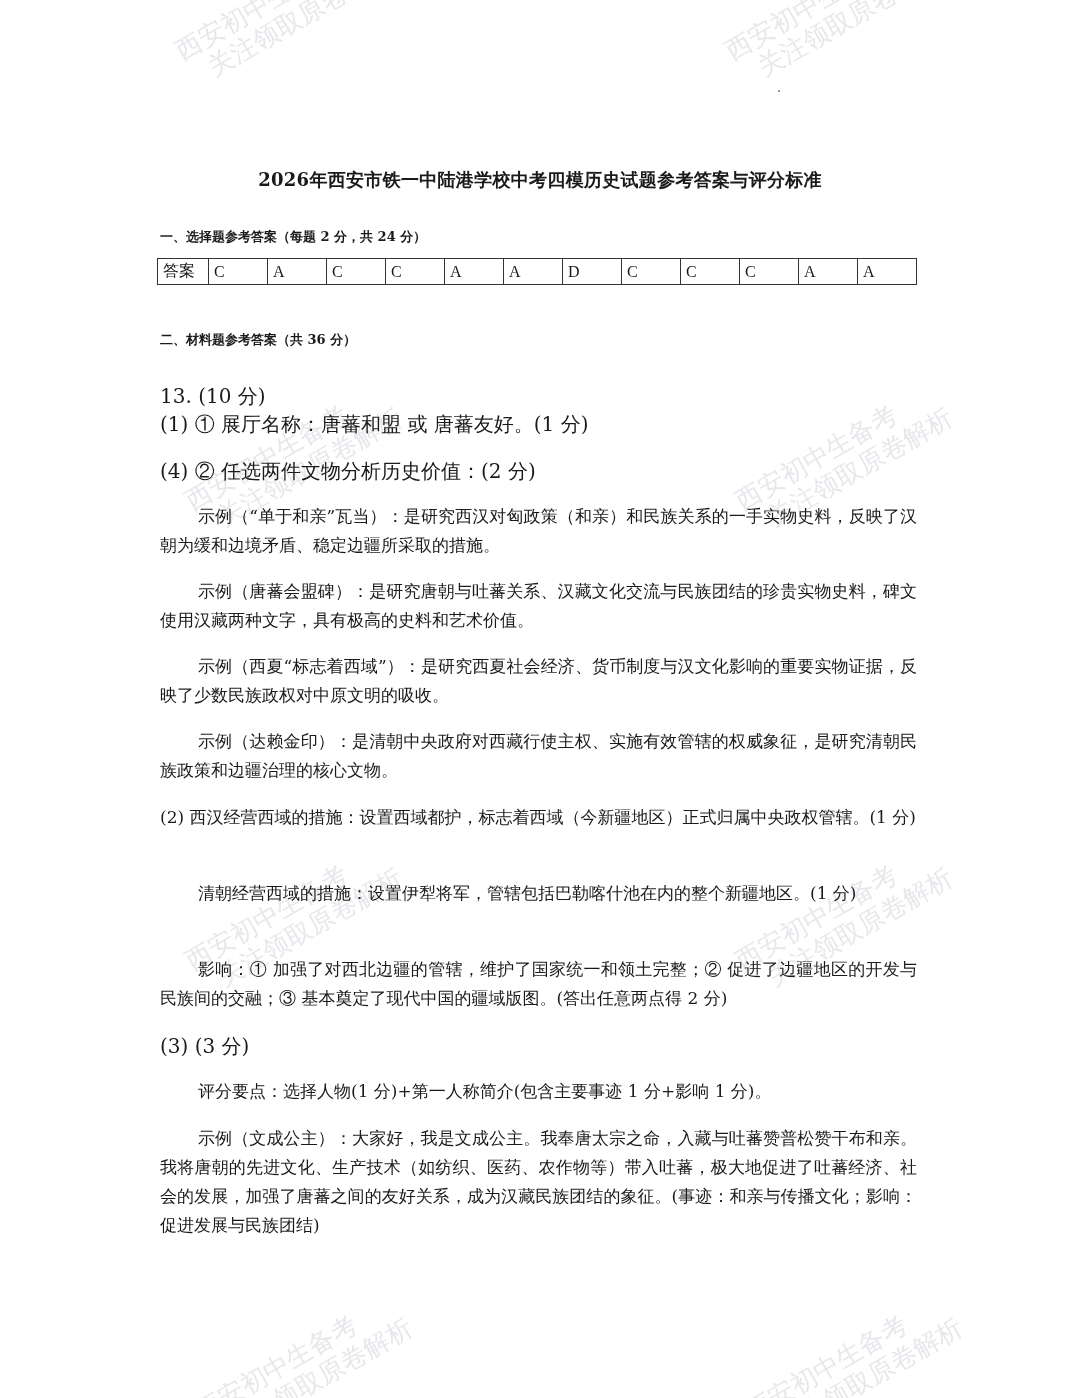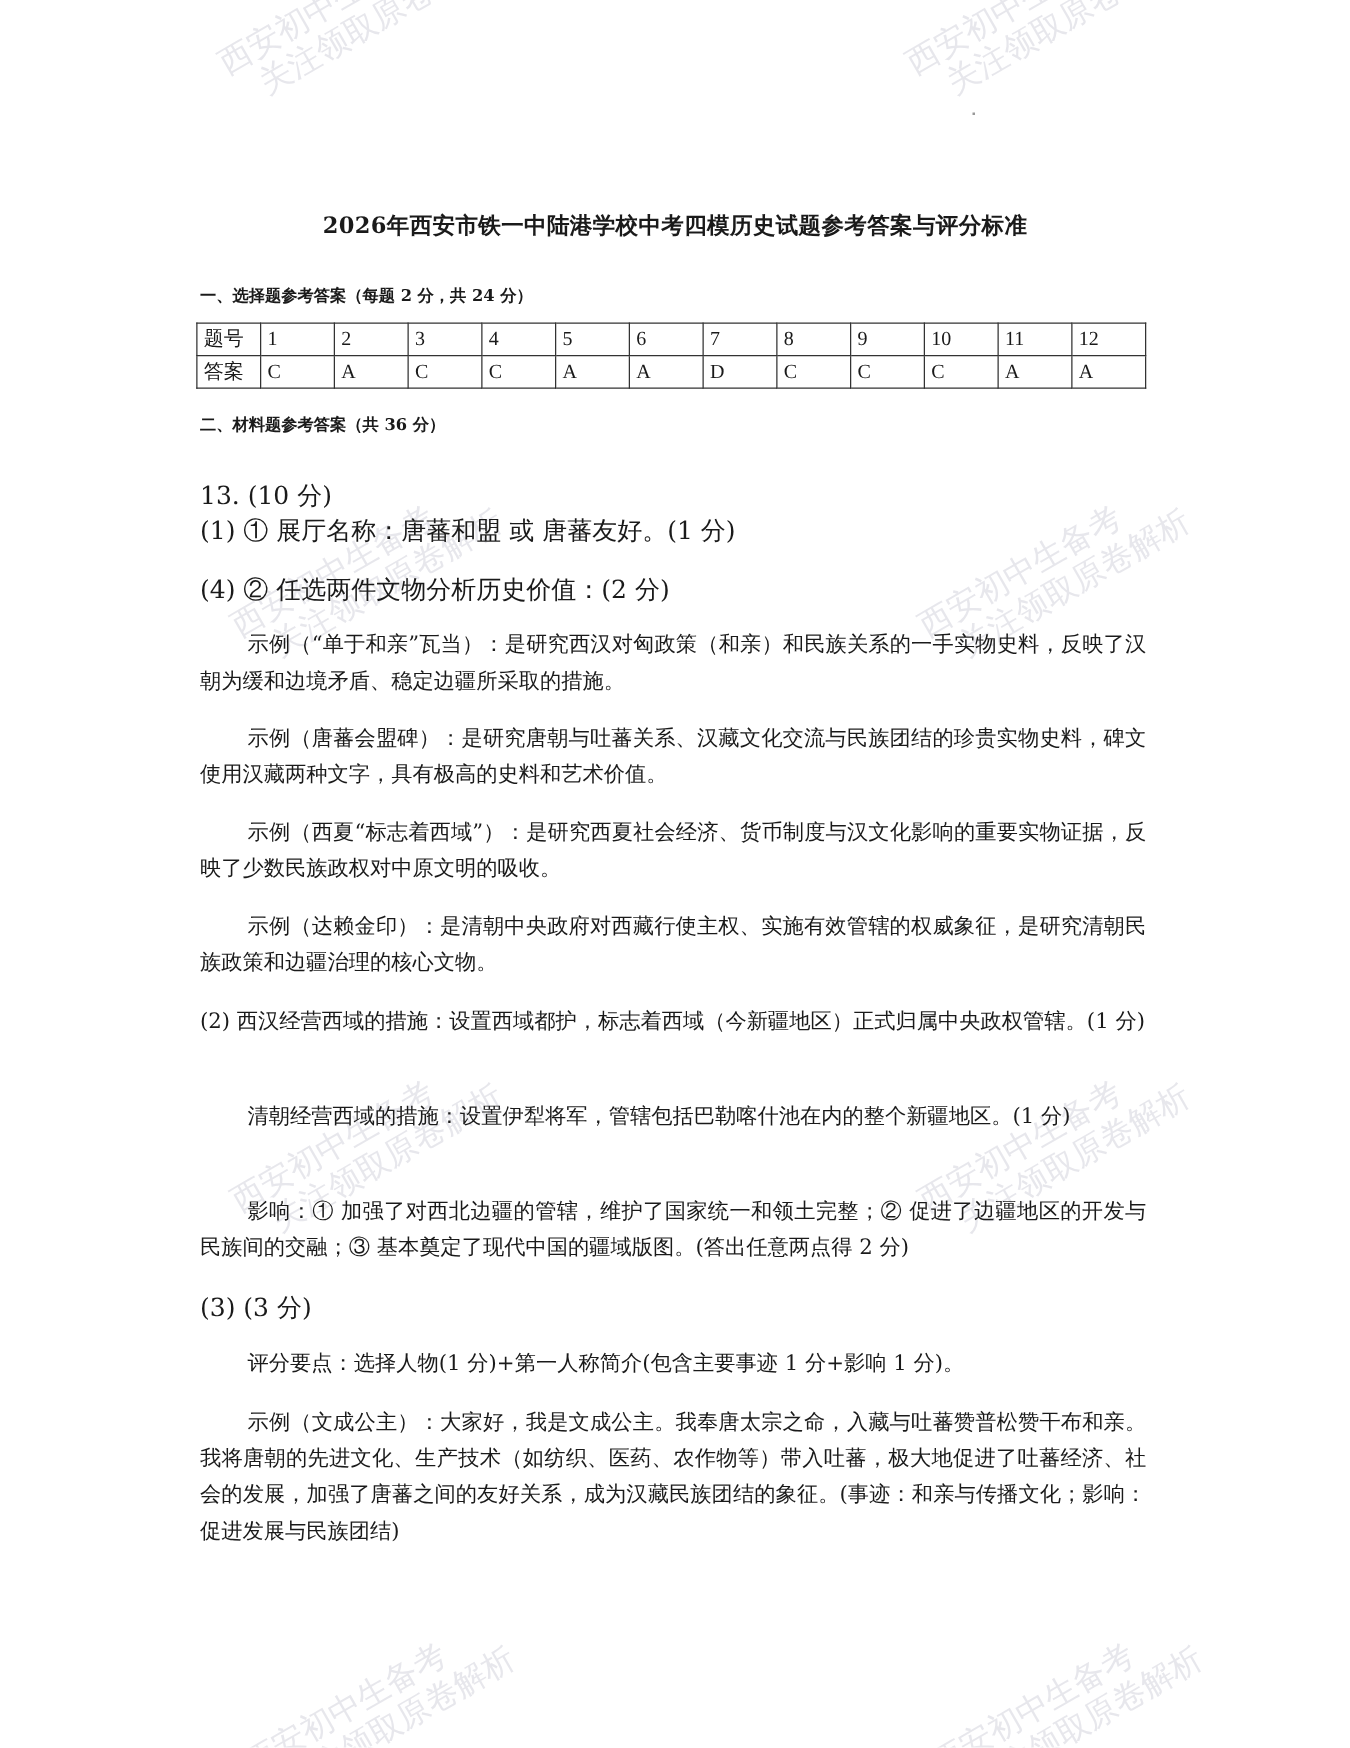--- a/index.html
+++ b/index.html
@@ -63,35 +63,20 @@
   </div>
 
   <div class="dot"></div>
 
   <div class="title">2026年西安市铁一中陆港学校中考四模历史试题参考答案与评分标准</div>
 
   <div class="h2" style="top:228px;">一、选择题参考答案（每题 2 分，共 24 分）</div>
 
   <table class="ans">
     <tbody>
-        <tr>
-      <td class="lbl">题号</td>
-      <td class="val">1</td>
-      <td class="val">2</td>
-      <td class="val">3</td>
-      <td class="val">4</td>
-      <td class="val">5</td>
-      <td class="val">6</td>
-      <td class="val">7</td>
-      <td class="val">8</td>
-      <td class="val">9</td>
-      <td class="val">10</td>
-      <td class="val">11</td>
-      <td class="val">12</td>
-    </tr>
     <tr>
       <td class="lbl">答案</td>
       <td class="val">C</td>
       <td class="val">A</td>
       <td class="val">C</td>
       <td class="val">C</td>
       <td class="val">A</td>
       <td class="val">A</td>
       <td class="val">D</td>
       <td class="val">C</td>

